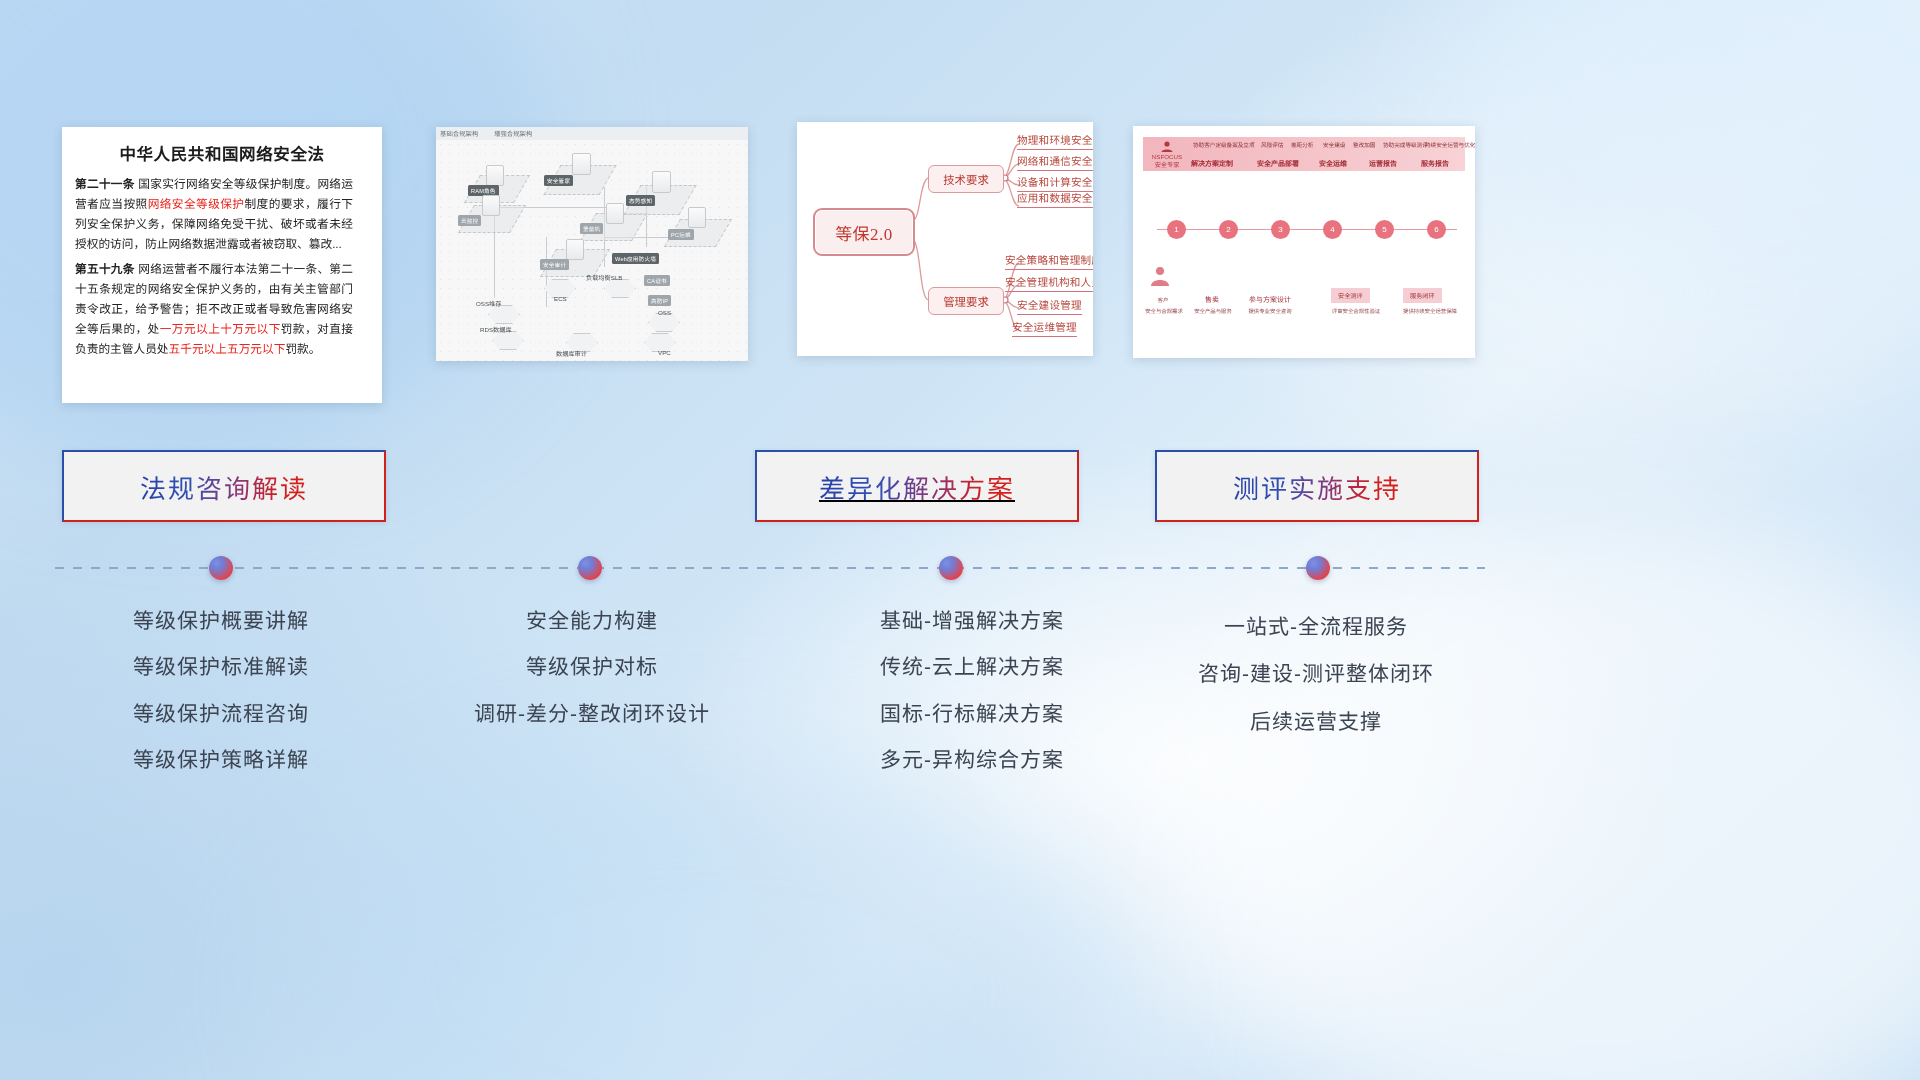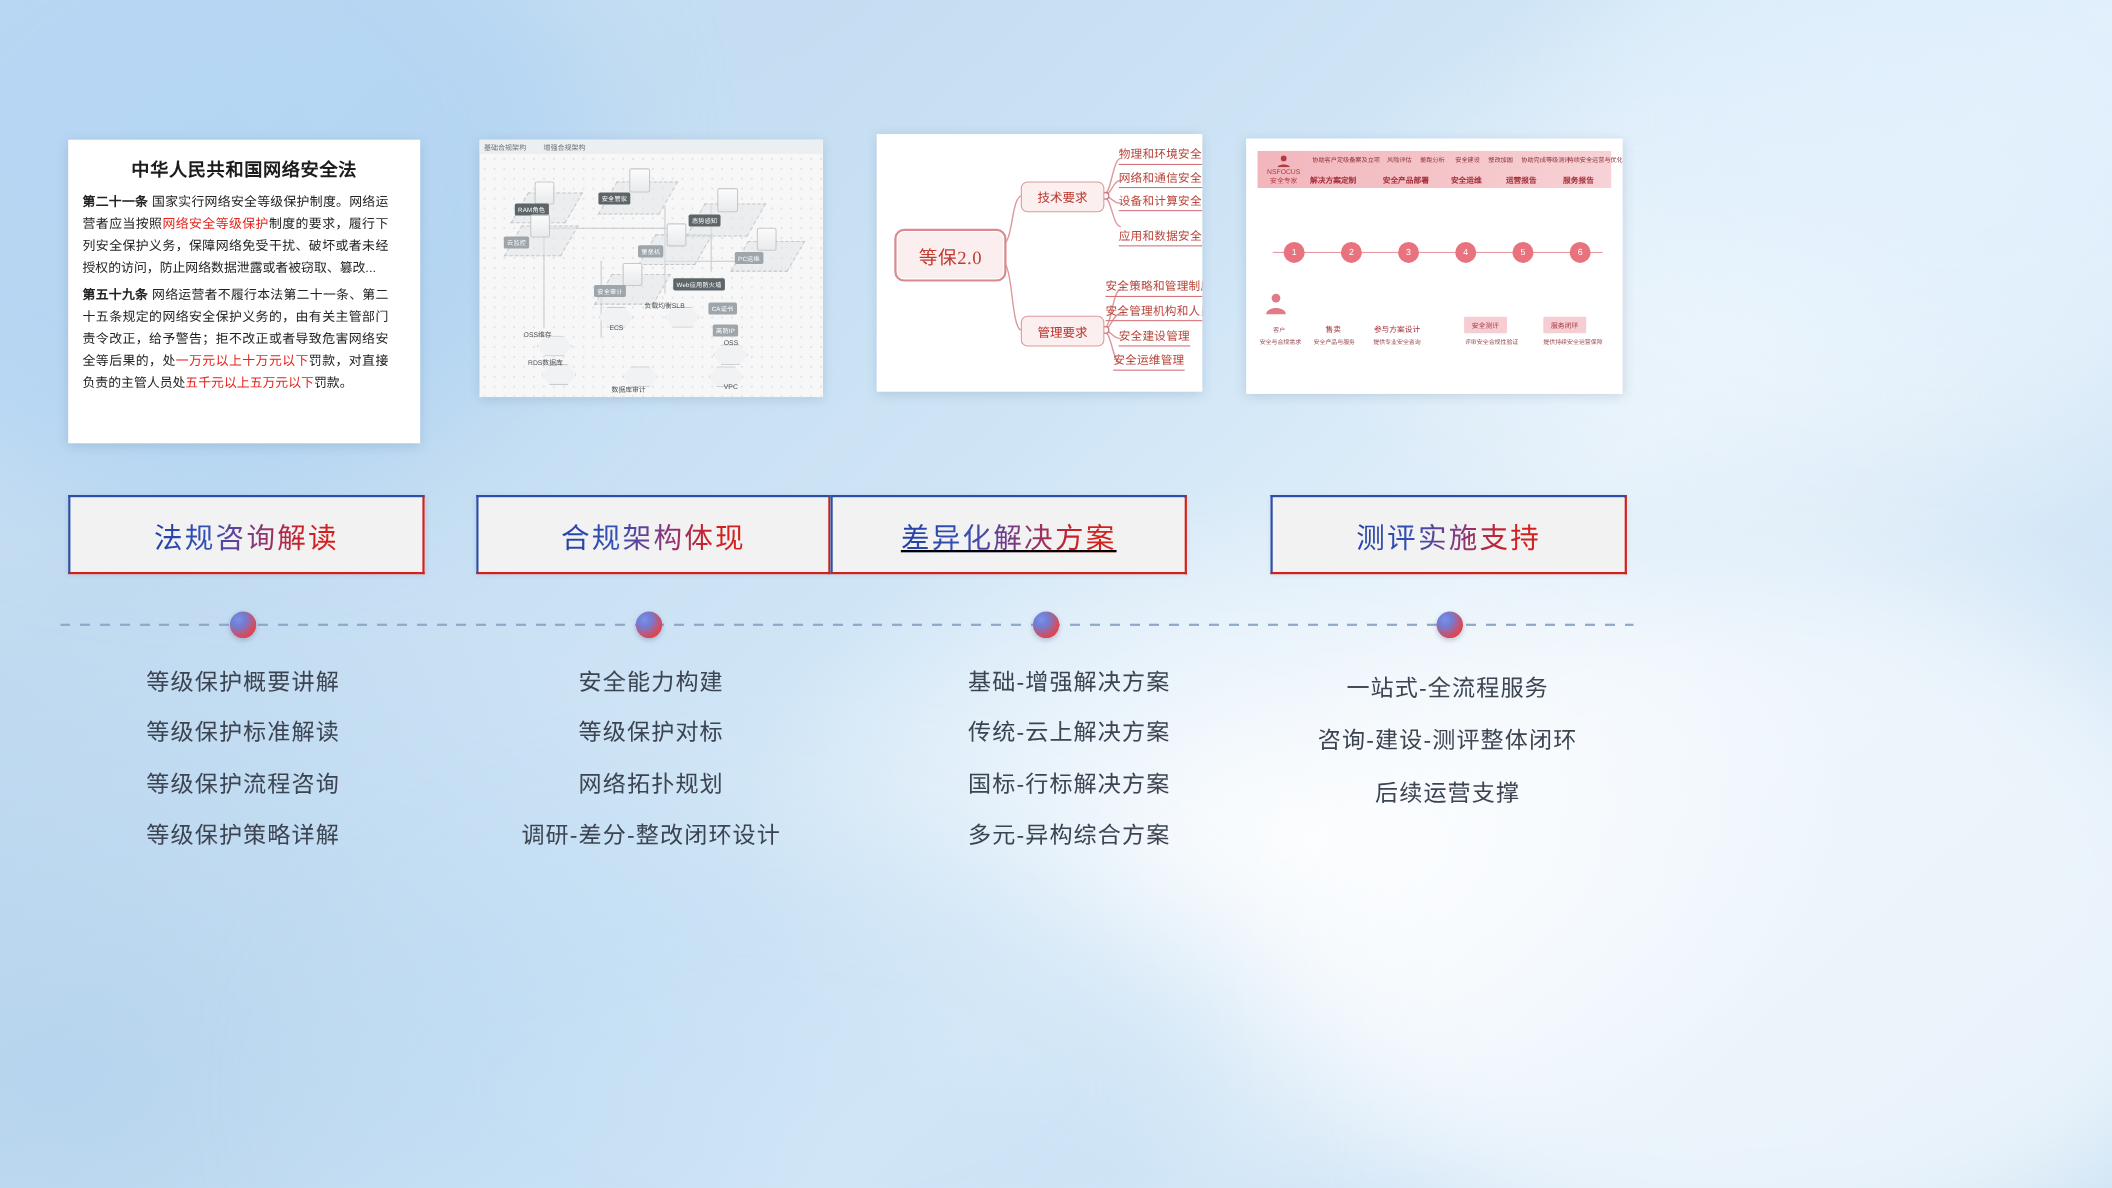--- a/index.html
+++ b/index.html
@@ -249,21 +249,21 @@
         <circle cx="208" cy="56" r="3" fill="#fff" stroke="#c9767c" stroke-width="1.2"></circle>
         <circle cx="208" cy="178" r="3" fill="#fff" stroke="#c9767c" stroke-width="1.2"></circle>
       </svg>
 
       <div class="mm-root">等保2.0</div>
 
       <div class="mm-branch mm-b1">技术要求</div>
       <div class="mm-leaf" style="left:220px;top:10px">物理和环境安全</div>
       <div class="mm-leaf" style="left:220px;top:31px">网络和通信安全</div>
       <div class="mm-leaf" style="left:220px;top:52px">设备和计算安全</div>
-      <div class="mm-leaf" style="left:220px;top:84px">应用和数据安全</div>
+      <div class="mm-leaf" style="left:220px;top:68px">应用和数据安全</div>
 
       <div class="mm-branch mm-b2">管理要求</div>
       <div class="mm-leaf" style="left:208px;top:130px">安全策略和管理制度</div>
       <div class="mm-leaf" style="left:208px;top:152px">安全管理机构和人员</div>
       <div class="mm-leaf" style="left:220px;top:175px">安全建设管理</div>
       <div class="mm-leaf" style="left:215px;top:197px">安全运维管理</div>
     </div>
   </div>
 
   <div class="card c4">
@@ -318,23 +318,20 @@
       <div class="nsf-chip" style="left:198px;top:162px">安全测评</div>
       <div class="nsf-foot" style="left:186px;top:181px;width:74px">评审安全合规性验证</div>
       <div class="nsf-chip" style="left:270px;top:162px">服务闭环</div>
       <div class="nsf-foot" style="left:256px;top:181px;width:82px">提供持续安全运营保障</div>
     </div>
   </div>
 
   <div class="hbox h1">
     <span>法规咨询解读</span>
   </div>
-  <div class="hbox h2">
-    <span>合规架构体现</span>
-  </div>
   <div class="hbox h3">
     <span>差异化解决方案</span>
   </div>
   <div class="hbox h4">
     <span>测评实施支持</span>
   </div>
 
   <div class="tl"></div>
   <div class="tdot d1"></div>
   <div class="tdot d2"></div>
@@ -343,21 +340,20 @@
 
   <div class="col k1">
     <p>等级保护概要讲解</p>
     <p>等级保护标准解读</p>
     <p>等级保护流程咨询</p>
     <p>等级保护策略详解</p>
   </div>
   <div class="col k2">
     <p>安全能力构建</p>
     <p>等级保护对标</p>
-    <p>网络拓扑规划</p>
     <p>调研-差分-整改闭环设计</p>
   </div>
   <div class="col k3">
     <p>基础-增强解决方案</p>
     <p>传统-云上解决方案</p>
     <p>国标-行标解决方案</p>
     <p>多元-异构综合方案</p>
   </div>
   <div class="col k4">
     <p>一站式-全流程服务</p>

